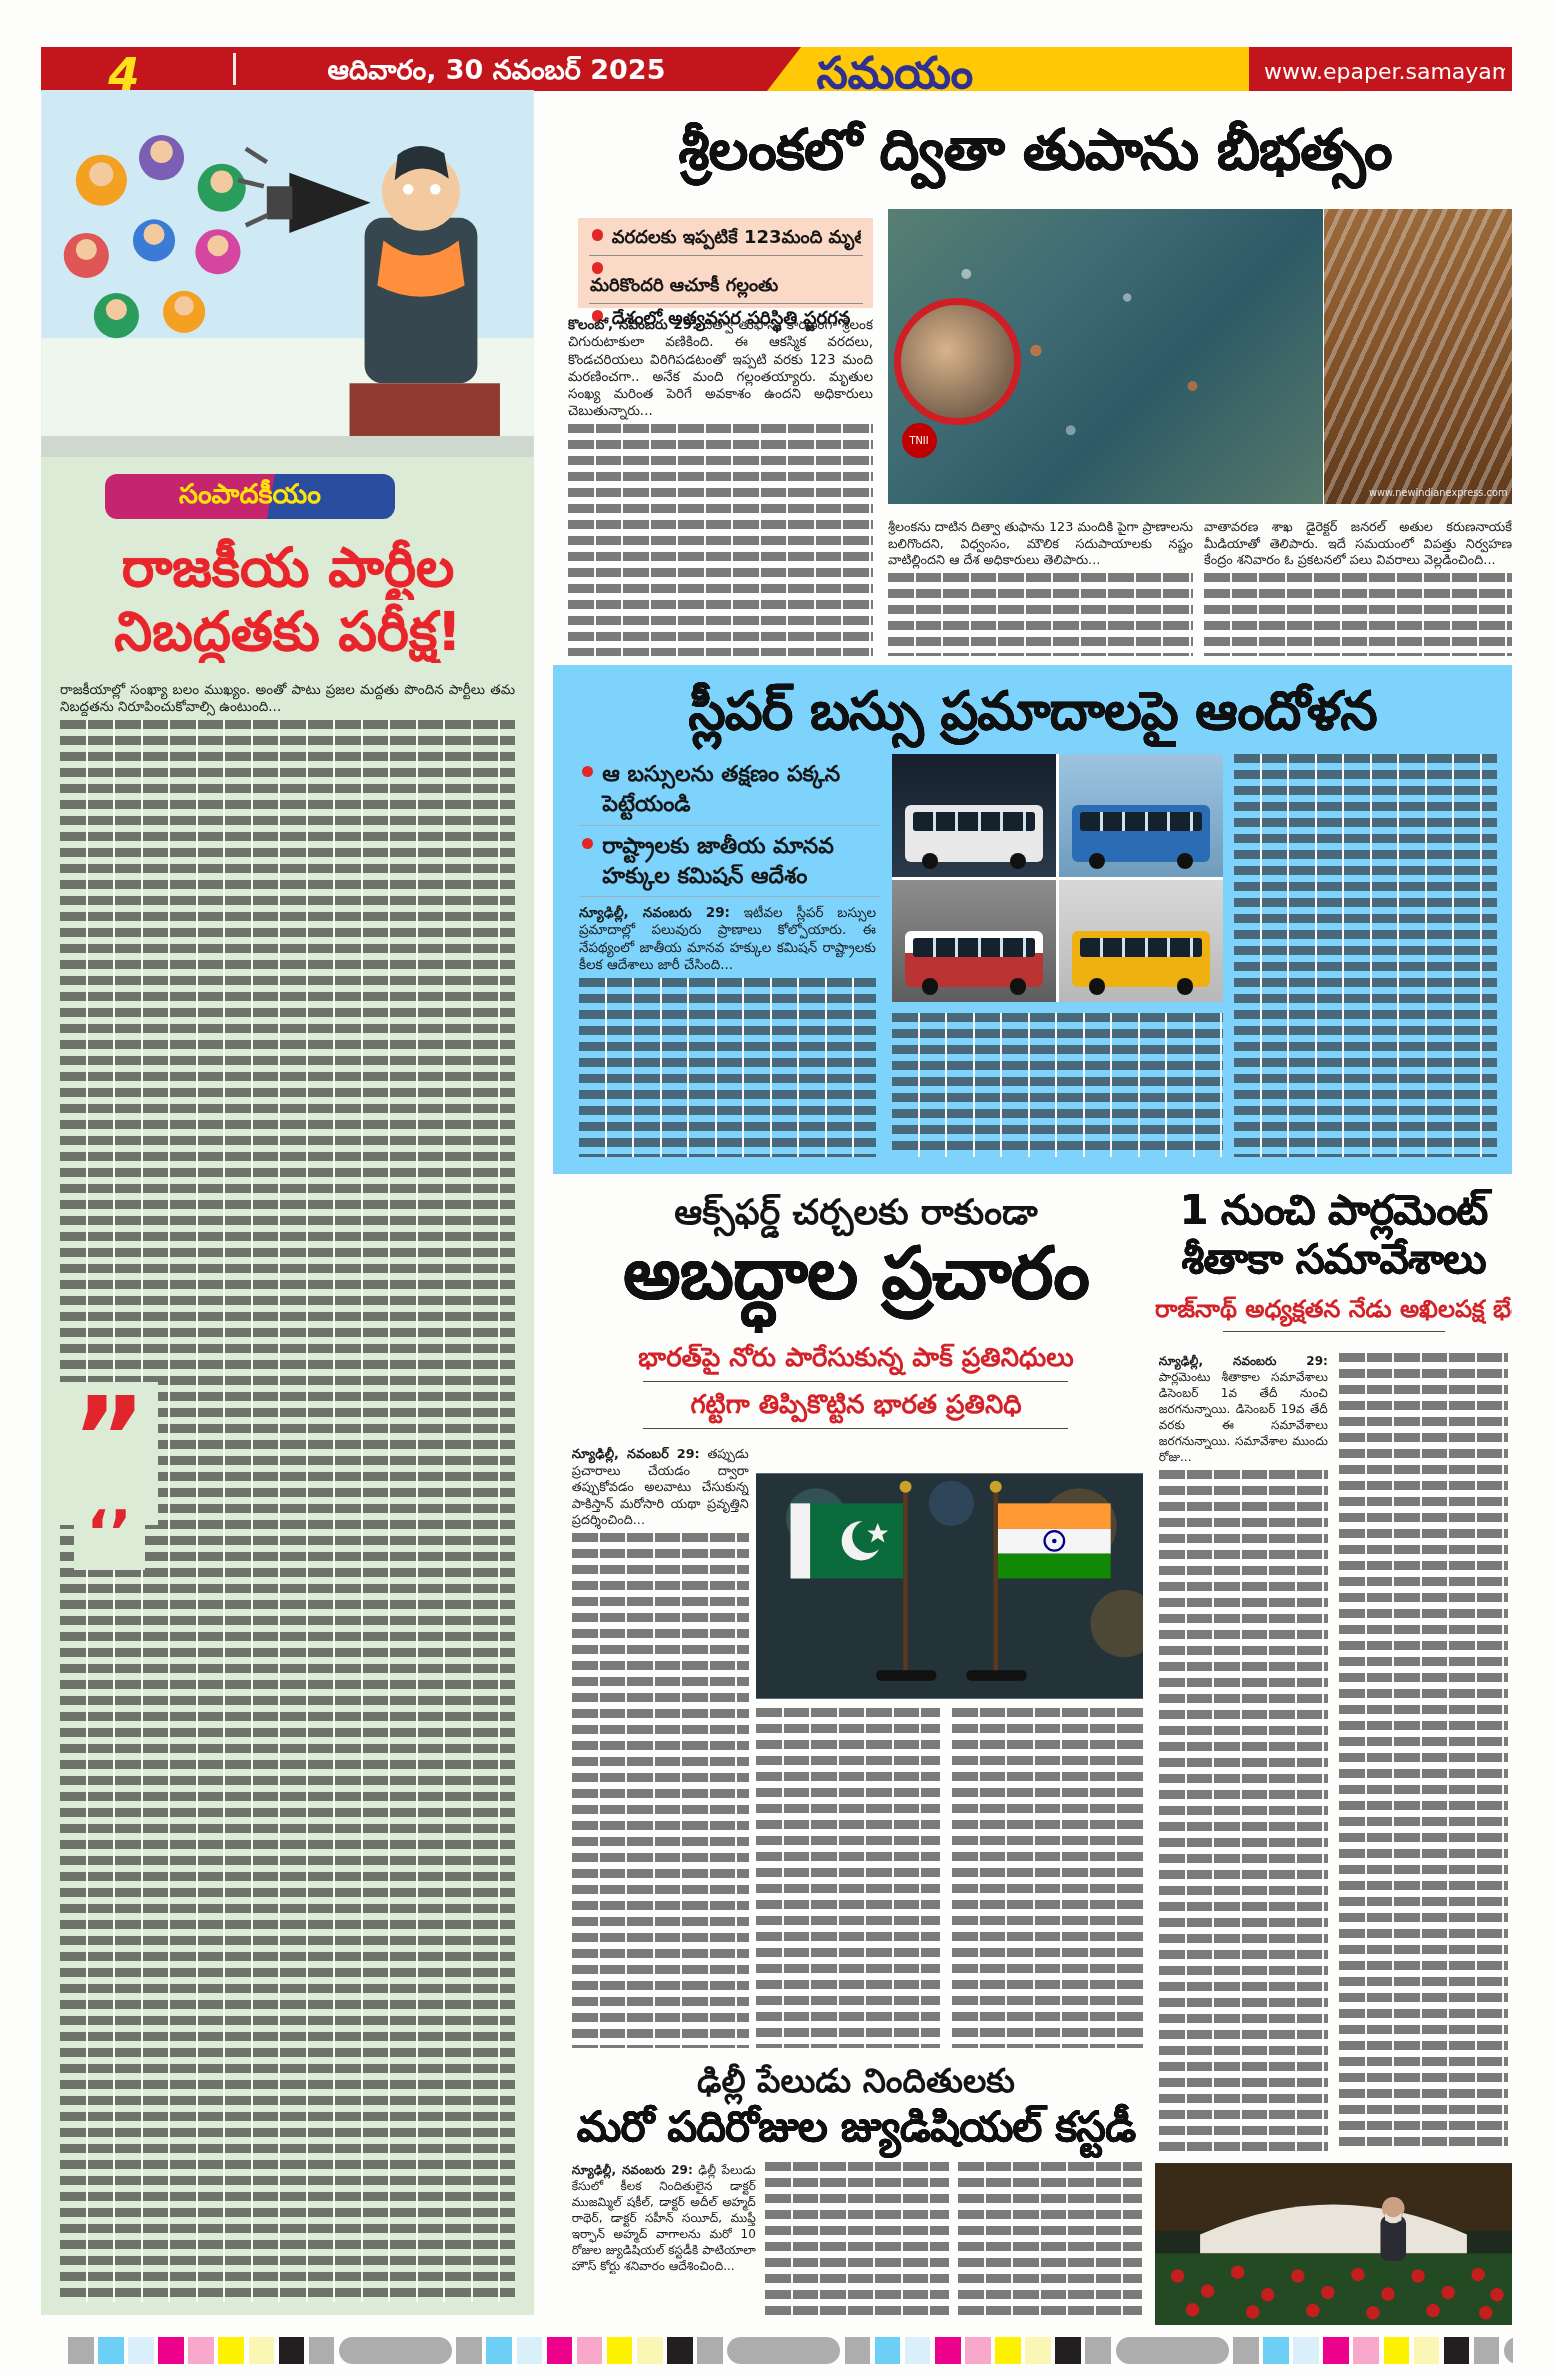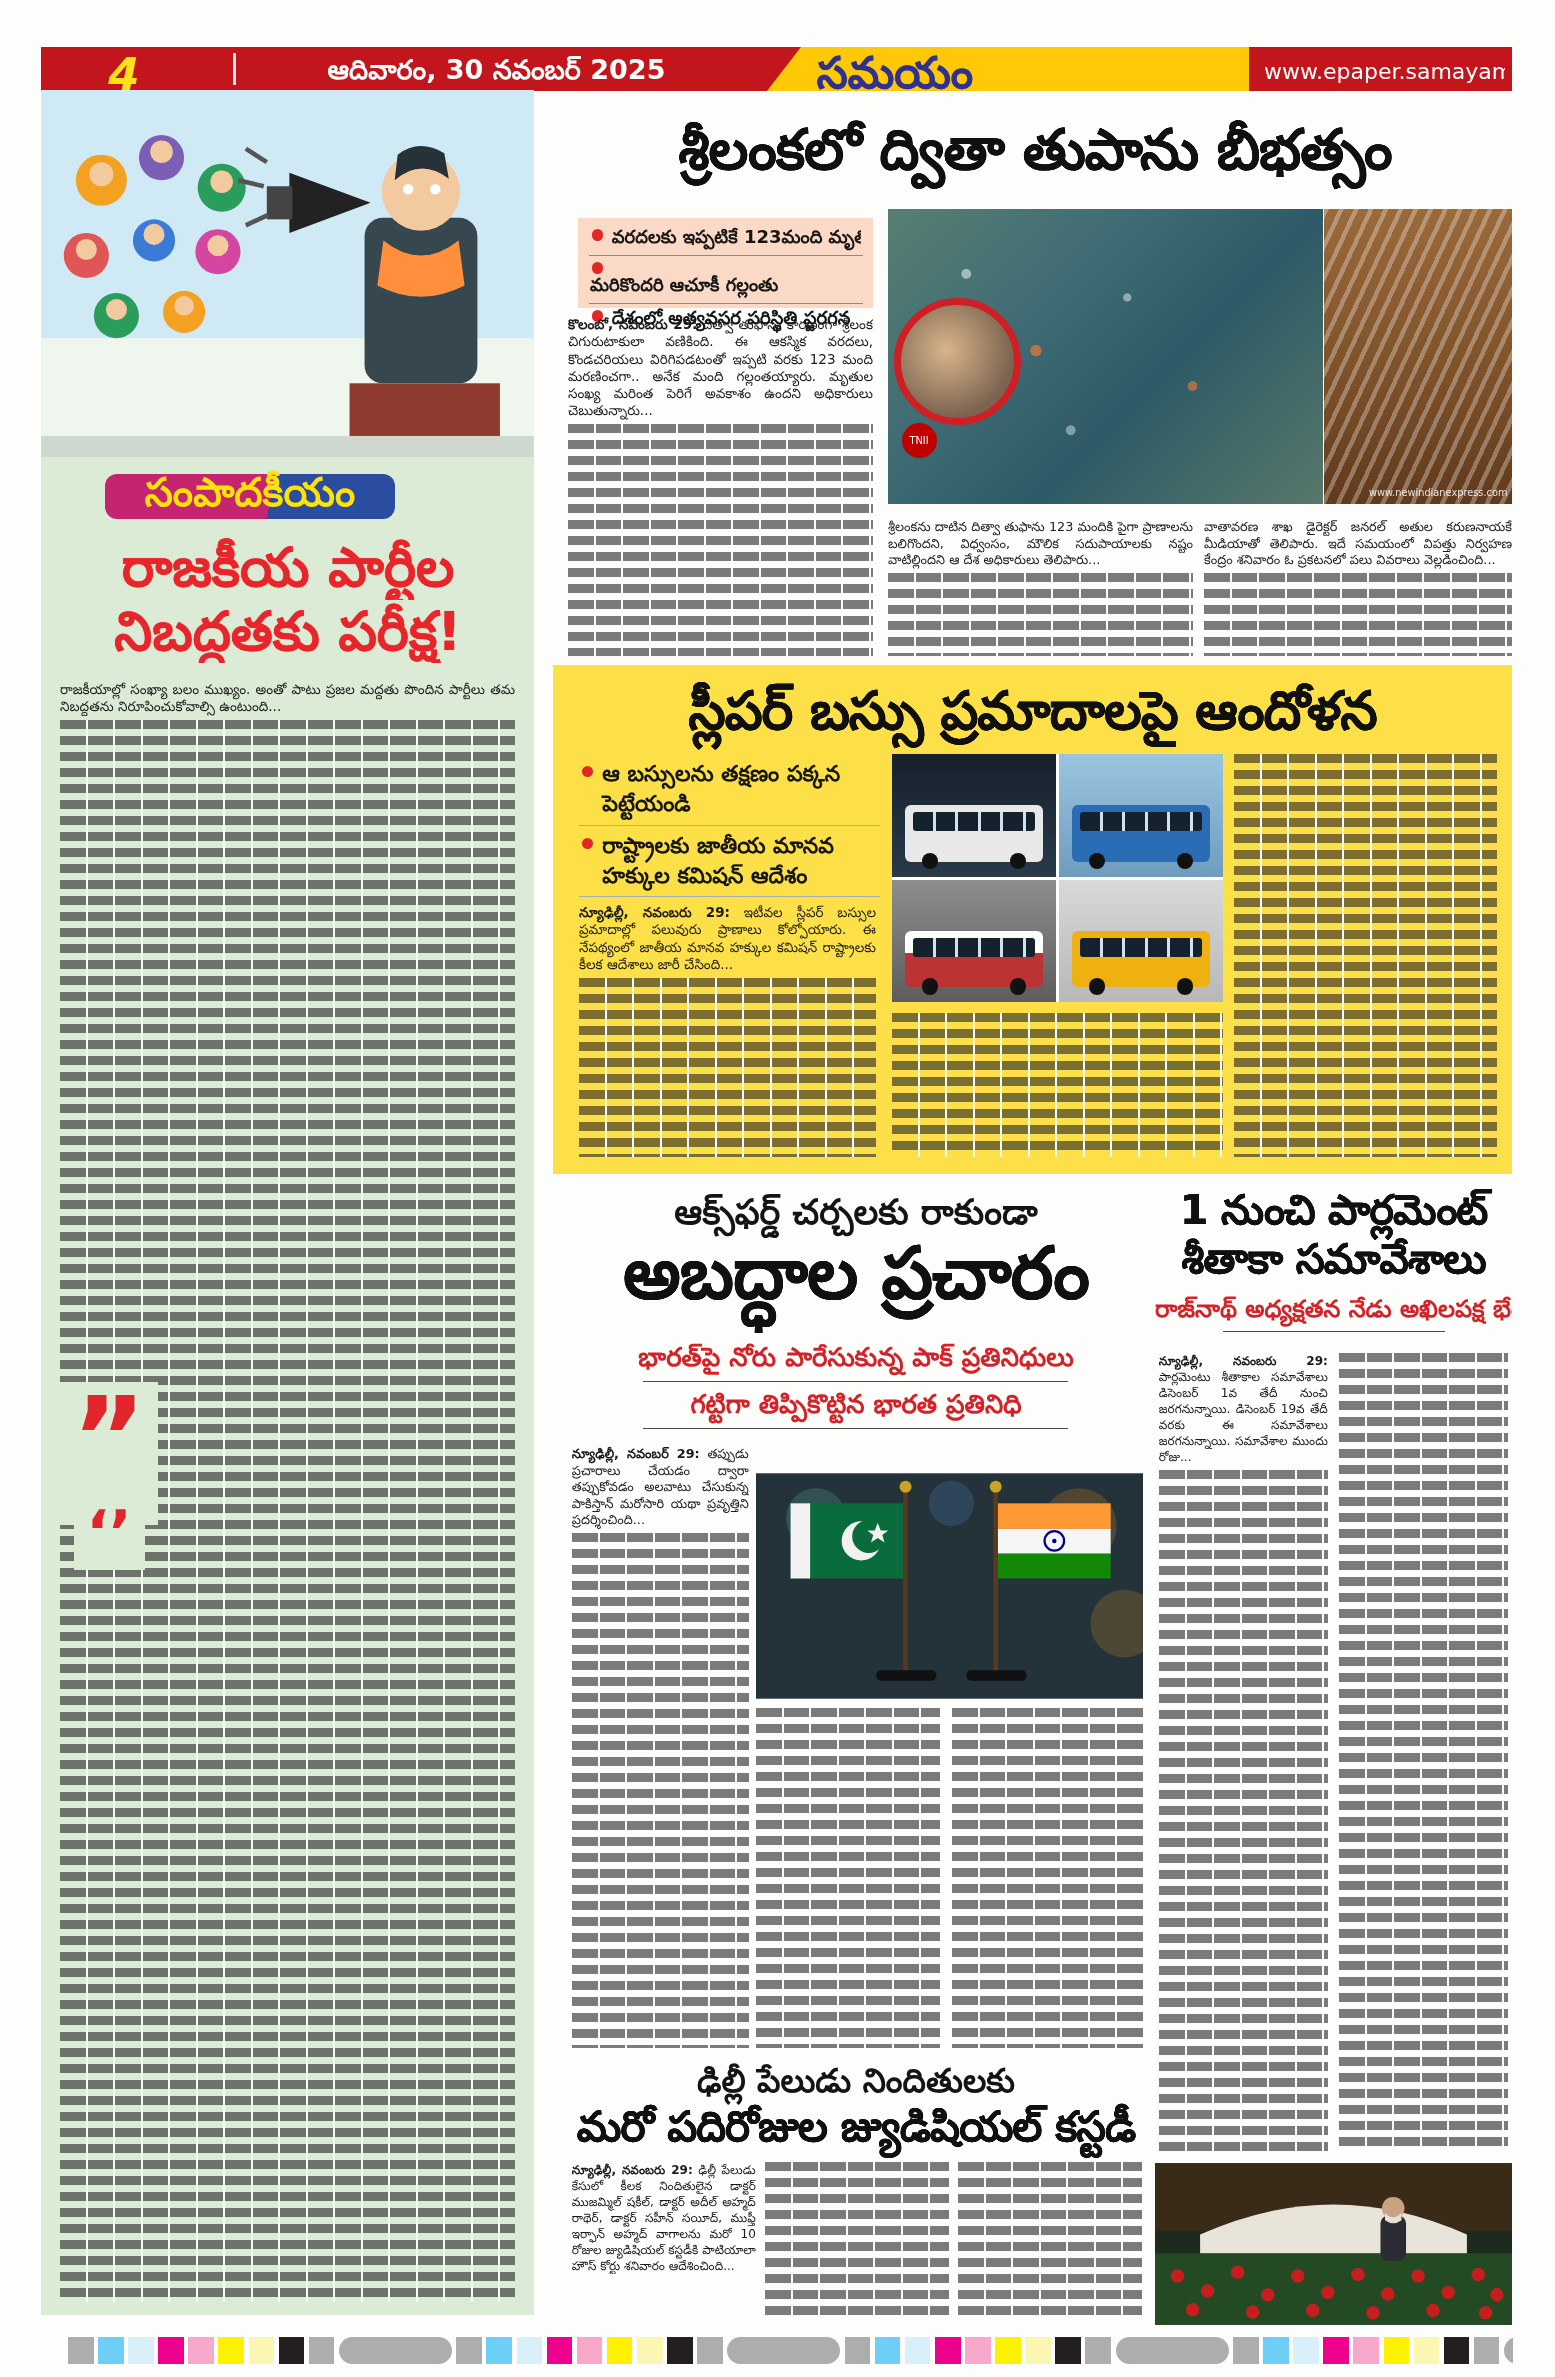--- a/index.html
+++ b/index.html
@@ -72,21 +72,21 @@
       <rect x="300" y="128" width="34" height="44" fill="#444"></rect>
       <path d="M300 96 l-28 -18 M296 128 l-34 -8 M302 166 l-30 14" stroke="#555" stroke-width="6" fill="none"></path>
       <rect x="410" y="390" width="200" height="98" fill="#8e3a2f"></rect>
       <rect x="0" y="460" width="655" height="28" fill="#cfd8cf"></rect>
     </svg>
   </div>
 
   <div class="abs" style="left:41px;top:457px;width:493px;height:1858px;background:#DCEBD6;"></div>
 
   <div class="abs" style="left:105px;top:474px;width:290px;height:45px;border-radius:12px;background:linear-gradient(100deg,#C4256E 0 57%,#2B4DA0 57% 100%);display:flex;align-items:center;justify-content:center;">
-    <span style="color:#FFE20A;font-size:40px;font-weight:800;">సంపాదకీయం</span>
+    <span style="color:#FFE20A;font-size:27px;font-weight:800;">సంపాదకీయం</span>
   </div>
 
   <div class="abs center" style="left:53px;top:536px;width:470px;font-size:54px;font-weight:800;color:#E8252B;line-height:1.18;text-shadow:0 0 0.8px #E8252B;">
     <div class="nowrap">రాజకీయ పార్టీల</div>
     <div class="nowrap">నిబద్ధతకు పరీక్ష!</div>
   </div>
 
   <div class="abs colbox" style="left:60px;top:681px;width:455px;height:1621px;">
     <p class="p-body" style="max-height:69px;">రాజకీయాల్లో సంఖ్యా బలం ముఖ్యం. అంతో పాటు ప్రజల మద్దతు పొందిన పార్టీలు తమ నిబద్ధతను నిరూపించుకోవాల్సి ఉంటుంది...</p>
     <div class="tx" style="position:relative;">
@@ -140,21 +140,21 @@
   </div>
   <div class="abs colbox" style="left:888px;top:519px;width:305px;height:137px;">
     <p class="p-body" style="max-height:69px;font-size:12.8px;line-height:16.6px;">శ్రీలంకను దాటిన దిత్వా తుఫాను 123 మందికి పైగా ప్రాణాలను బలిగొందని, విధ్వంసం, మౌలిక సదుపాయాలకు నష్టం వాటిల్లిందని ఆ దేశ అధికారులు తెలిపారు...</p>
     <div class="tx"></div>
   </div>
   <div class="abs colbox" style="left:1204px;top:519px;width:308px;height:137px;">
     <p class="p-body" style="max-height:69px;font-size:12.8px;line-height:16.6px;">వాతావరణ శాఖ డైరెక్టర్ జనరల్ అతుల కరుణనాయకే మీడియాతో తెలిపారు. ఇదే సమయంలో విపత్తు నిర్వహణ కేంద్రం శనివారం ఓ ప్రకటనలో పలు వివరాలు వెల్లడించింది...</p>
     <div class="tx"></div>
   </div>
 
-  <div class="abs" style="left:553px;top:665px;width:959px;height:509px;background:#fde047;">
+  <div class="abs" style="left:553px;top:665px;width:959px;height:509px;background:#7dd3fc;">
     <div class="abs center nowrap blackhead" style="left:0;top:15px;width:959px;font-size:53px;">స్లీపర్ బస్సు ప్రమాదాలపై ఆందోళన</div>
 
     <div class="abs" style="left:26px;top:89px;width:301px;">
       <div class="bullet-row" style="border-bottom:1.1px solid #9fb0b8;">
         <span class="bullet-dot"></span>
         <span class="bullet-text" style="font-size:22px;line-height:30px;">ఆ బస్సులను తక్షణం పక్కన పెట్టేయండి</span>
       </div>
       <div class="bullet-row" style="border-bottom:1.1px solid #9fb0b8;">
         <span class="bullet-dot"></span>
         <span class="bullet-text" style="font-size:22px;line-height:30px;">రాష్ట్రాలకు జాతీయ మానవ హక్కుల కమిషన్ ఆదేశం</span>

